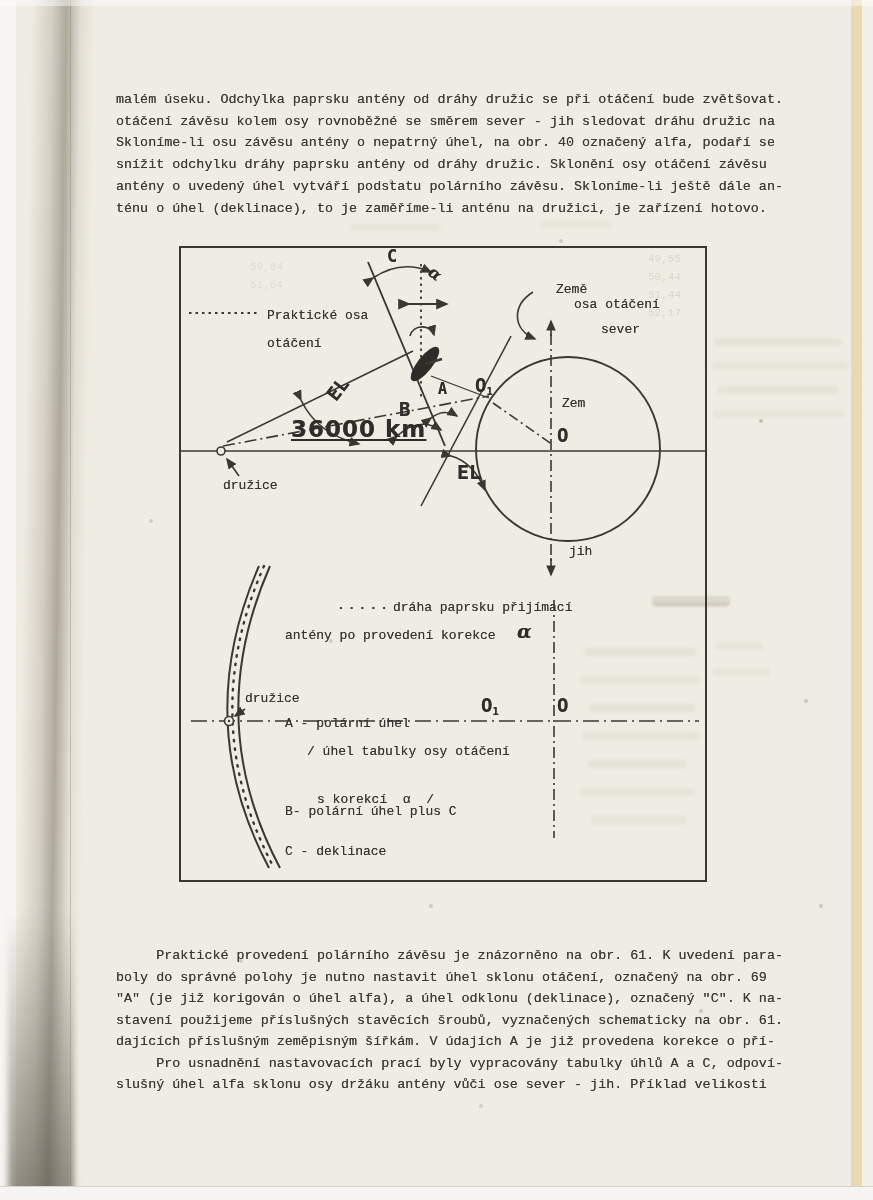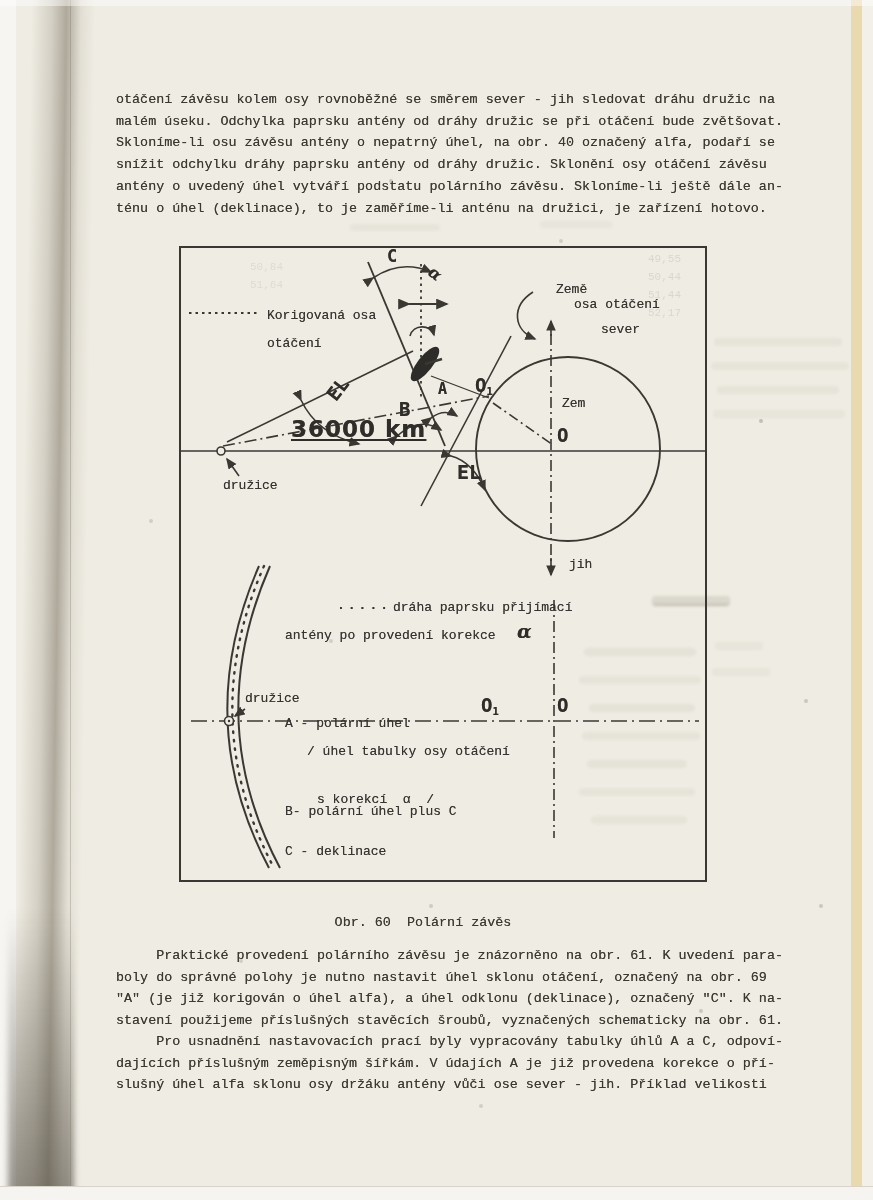--- a/index.html
+++ b/index.html
@@ -82,22 +82,22 @@
     <div>50,44</div>
     <div>51,44</div>
     <div>52,17</div>
   </div>
   <div class="ghostnum" style="left:250px;top:258px;opacity:.14">
     <div>50,84</div>
     <div>51,64</div>
   </div>
 
   <div class="para" style="top:89px;">
+    <div>malém úseku. Odchylka paprsku antény od dráhy družic se při otáčení bude zvětšovat.</div>
     <div>otáčení závěsu kolem osy rovnoběžné se směrem sever - jih sledovat dráhu družic na</div>
-    <div>malém úseku. Odchylka paprsku antény od dráhy družic se při otáčení bude zvětšovat.</div>
     <div>Skloníme-li osu závěsu antény o nepatrný úhel, na obr. 40 označený alfa, podaří se</div>
     <div>snížit odchylku dráhy paprsku antény od dráhy družic. Sklonění osy otáčení závěsu</div>
     <div>antény o uvedený úhel vytváří podstatu polárního závěsu. Skloníme-li ještě dále an-</div>
     <div>ténu o úhel (deklinace), to je zaměříme-li anténu na družici, je zařízení hotovo.</div>
   </div>
 
   <div class="figbox">
     <svg class="strokes" width="524" height="632" viewBox="0 0 524 632">
       <defs>
         <marker id="ah" markerWidth="8" markerHeight="8" refX="6" refY="3" orient="auto">
@@ -160,63 +160,60 @@
         <path d="M78,318 Q10,473 88,620" stroke-width="2"></path>
         <path d="M89,318 Q21,473 99,620" stroke-width="2"></path>
         <path d="M83,318 Q15,473 93,620" stroke-dasharray="1.5 7" stroke-width="2.4" stroke-linecap="round"></path>
 
         <circle cx="48" cy="473" r="4.5" fill="#efece3"></circle>
         <circle cx="48" cy="473" r="1.2" fill="#3a3833" stroke="none"></circle>
         <path d="M64,461 L54,468" marker-end="url(#ah)"></path>
       </g>
     </svg>
 
-    <span class="fl" style="left:86px;top:60px;">Korigovaná osa</span>
+    <span class="fl" style="left:86px;top:60px;">Praktické osa</span>
     <span class="fl" style="left:86px;top:88px;">otáčení</span>
     <span class="fl" style="left:393px;top:8px;margin-top:41px;">osa otáčení</span>
     <span class="fl" style="left:375px;top:34px;">Země</span>
     <span class="fl" style="left:420px;top:74px;">sever</span>
     <span class="fl" style="left:381px;top:148px;">Zem</span>
     <span class="fl big" style="left:376px;top:176px;">O</span>
     <span class="fl big" style="left:294px;top:126px;"><span>O</span><span class="sub">1</span></span>
     <span class="fl big" style="left:218px;top:150px;">B</span>
     <span class="fl big" style="left:257px;top:132px;font-size:15px;">A</span>
     <span class="fl big" style="left:206px;top:-2px;font-size:17px;">C</span>
     <span class="fl alpha" style="left:248px;top:16px;font-size:16px;transform:rotate(38deg);">α</span>
     <span class="fl big" style="left:145px;top:130px;transform:rotate(-52deg);">EL</span>
     <span class="fl big" style="left:276px;top:212px;font-size:20px;">EL</span>
     <span class="fl big" style="left:110px;top:168px;font-family:'DejaVu Sans',sans-serif;font-size:23px;letter-spacing:1px;text-decoration:underline;">36000 km</span>
     <span class="fl" style="left:42px;top:230px;">družice</span>
-    <span class="fl" style="left:388px;top:309px;text-align:center;">jih</span>
+    <span class="fl" style="left:388px;top:296px;text-align:center;">jih</span>
 
     <span class="fl" style="left:156px;top:350px;font-weight:700;letter-spacing:3px;">.....</span>
     <span class="fl" style="left:212px;top:352px;">dráha paprsku přijímací</span>
     <span class="fl" style="left:104px;top:380px;">antény po provedení korekce</span>
     <span class="fl alpha" style="left:336px;top:372px;font-size:19px;">α</span>
     <span class="fl" style="left:64px;top:443px;">družice</span>
     <span class="fl big" style="left:300px;top:446px;"><span>O</span><span class="sub">1</span></span>
     <span class="fl big" style="left:376px;top:446px;">O</span>
     <span class="fl" style="left:104px;top:468px;">A - polární úhel</span>
     <span class="fl" style="left:126px;top:496px;">/ úhel tabulky osy otáčení</span>
     <span class="fl" style="left:136px;top:544px;">s korekcí  α  /</span>
     <span class="fl" style="left:104px;top:556px;">B- polární úhel plus C</span>
     <span class="fl" style="left:104px;top:596px;text-align:right;">C - deklinace</span>
   </div>
 
-  <div class="para center" style="top:912px;width:614px;">
-    <div>Obr. 60  Polární závěs</div>
-  </div>
 
   <div class="para" style="top:945px;">
     <div>     Praktické provedení polárního závěsu je znázorněno na obr. 61. K uvedení para-</div>
     <div>boly do správné polohy je nutno nastavit úhel sklonu otáčení, označený na obr. 69</div>
     <div>"A" (je již korigován o úhel alfa), a úhel odklonu (deklinace), označený "C". K na-</div>
     <div>stavení použijeme příslušných stavěcích šroubů, vyznačených schematicky na obr. 61.</div>
   </div>
 
   <div class="para" style="top:1031px;">
+    <div>dajících příslušným zeměpisným šířkám. V údajích A je již provedena korekce o pří-</div>
     <div>     Pro usnadnění nastavovacích prací byly vypracovány tabulky úhlů A a C, odpoví-</div>
-    <div>dajících příslušným zeměpisným šířkám. V údajích A je již provedena korekce o pří-</div>
     <div>slušný úhel alfa sklonu osy držáku antény vůči ose sever - jih. Příklad velikosti</div>
   </div>
 
 
 </div>
 
 </body></html>

